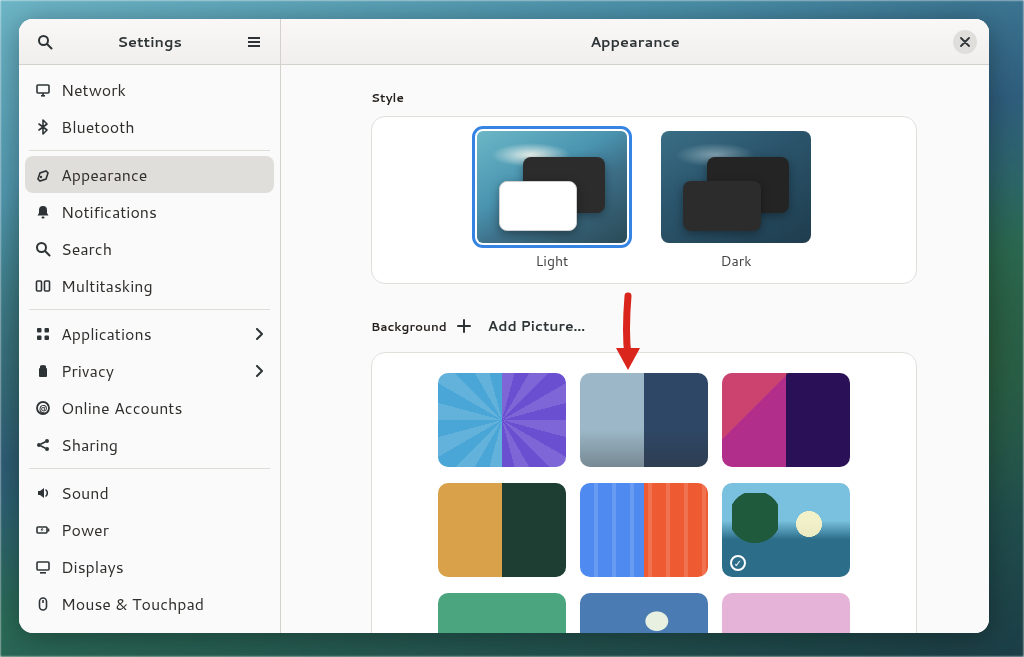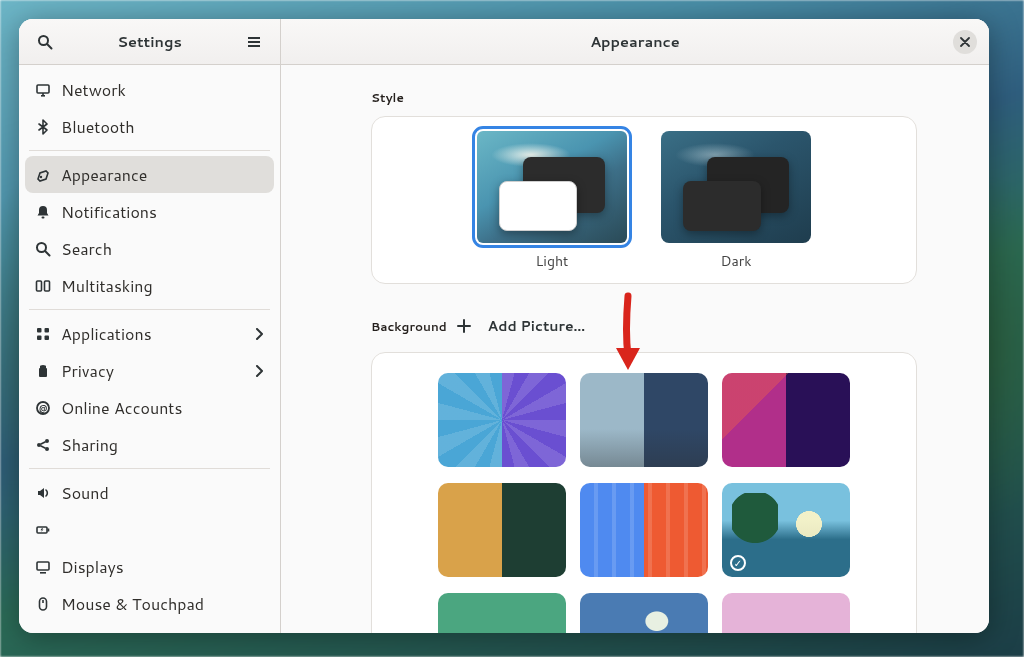--- a/index.html
+++ b/index.html
@@ -468,20 +468,21 @@
       </div>
 
       <div class="sidebar-item">
         <span class="s-icon">
           <svg width="16" height="16" viewBox="0 0 16 16">
               <rect x="2" y="5" width="10" height="6" rx="1" fill="none" stroke="#2e3436" stroke-width="1.6"></rect>
               <rect x="12.5" y="6.5" width="1.8" height="3" fill="#2e3436"></rect>
               <path d="M7 6l-1.5 2.2H7L6 10l2.5-2.5H7L8 6z" fill="#2e3436"></path>
             </svg>
         </span>
+        <span class="s-label">Power</span>
       </div>
 
       <div class="sidebar-item">
         <span class="s-icon">
           <svg width="16" height="16" viewBox="0 0 16 16">
               <rect x="2" y="3" width="12" height="8" rx="1" fill="none" stroke="#2e3436" stroke-width="1.6"></rect>
               <rect x="5" y="13" width="6" height="1.6" fill="#2e3436"></rect>
             </svg>
         </span>
         <span class="s-label">Displays</span>

